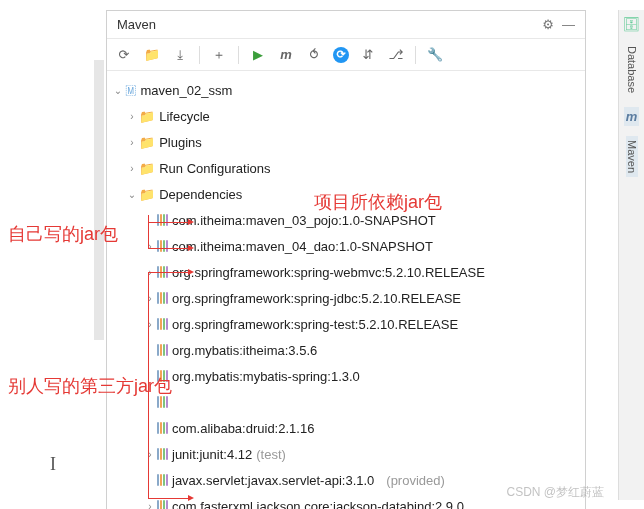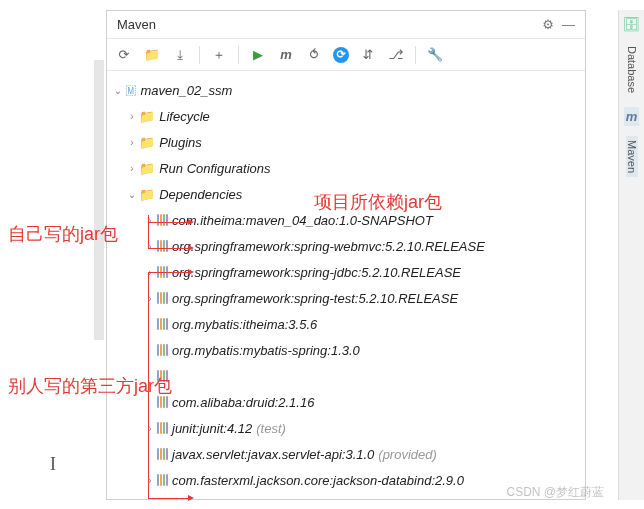--- a/index.html
+++ b/index.html
@@ -50,21 +50,21 @@
     .arrow-space { width: 14px; }
     .icon { margin-right: 4px; display: inline-flex; align-items: center; }
     .folder-m { color: #6aa7dc; }
     .folder-g { color: #9eb8c9; position: relative; }
     .lib-icon { display: inline-flex; gap: 1px; }
     .lib-bar { width: 2px; height: 12px; border-radius: 1px; }
     .lib-b1 { background: #8aa9c9; }
     .lib-b2 { background: #f2a257; }
     .lib-b3 { background: #7fc37f; }
     .lib-b4 { background: #b58bd0; }
-    .label { color: #222; font-style: italic; }
+    .label { color: #222; }
     .label.dim { color: #999; }
     .ind-1 { padding-left: 14px; }
     .ind-2 { padding-left: 32px; }
     .anno { position: absolute; color: #e53935; font-size: 18px; pointer-events: none; }
     .line-red { position: absolute; border-left: 1px solid #e53935; }
     .line-red-h { position: absolute; border-top: 1px solid #e53935; }
     .arrow-head { position: absolute; width: 0; height: 0; border-top: 3px solid transparent; border-bottom: 3px solid transparent; border-left: 6px solid #e53935; }
     .side-panel {
       position: absolute;
       right: 0;
@@ -139,20 +139,30 @@
       <span class="icon folder-g">📁</span>
       <span class="label">Run Configurations</span>
     </div>
     <div class="node ind-1">
       <span class="arrow">⌄</span>
       <span class="icon folder-g">📁</span>
       <span class="label">Dependencies</span>
     </div>
 
     <div class="node ind-2">
+      <span class="arrow-space"></span>
+      <span class="icon lib-icon">
+          <span class="lib-bar lib-b1"></span>
+          <span class="lib-bar lib-b2"></span>
+          <span class="lib-bar lib-b3"></span>
+          <span class="lib-bar lib-b4"></span>
+        </span>
+      <span class="label">com.itheima:maven_03_pojo:1.0-SNAPSHOT</span>
+    </div>
+    <div class="node ind-2">
       <span class="arrow">›</span>
       <span class="icon lib-icon">
           <span class="lib-bar lib-b1"></span>
           <span class="lib-bar lib-b2"></span>
           <span class="lib-bar lib-b3"></span>
           <span class="lib-bar lib-b4"></span>
         </span>
       <span class="label">com.itheima:maven_04_dao:1.0-SNAPSHOT</span>
     </div>
     <div class="node ind-2">
@@ -237,21 +247,21 @@
     </div>
     <div class="node ind-2">
       <span class="arrow-space"></span>
       <span class="icon lib-icon">
           <span class="lib-bar lib-b1"></span>
           <span class="lib-bar lib-b2"></span>
           <span class="lib-bar lib-b3"></span>
           <span class="lib-bar lib-b4"></span>
         </span>
       <span class="label">javax.servlet:javax.servlet-api:3.1.0</span>
-      <span class="label dim" style="margin-left:4px">(provided)</span>
+      <span class="label dim" style="margin-left:12px">(provided)</span>
     </div>
     <div class="node ind-2">
       <span class="arrow">›</span>
       <span class="icon lib-icon">
           <span class="lib-bar lib-b1"></span>
           <span class="lib-bar lib-b2"></span>
           <span class="lib-bar lib-b3"></span>
           <span class="lib-bar lib-b4"></span>
         </span>
       <span class="label">com.fasterxml.jackson.core:jackson-databind:2.9.0</span>

